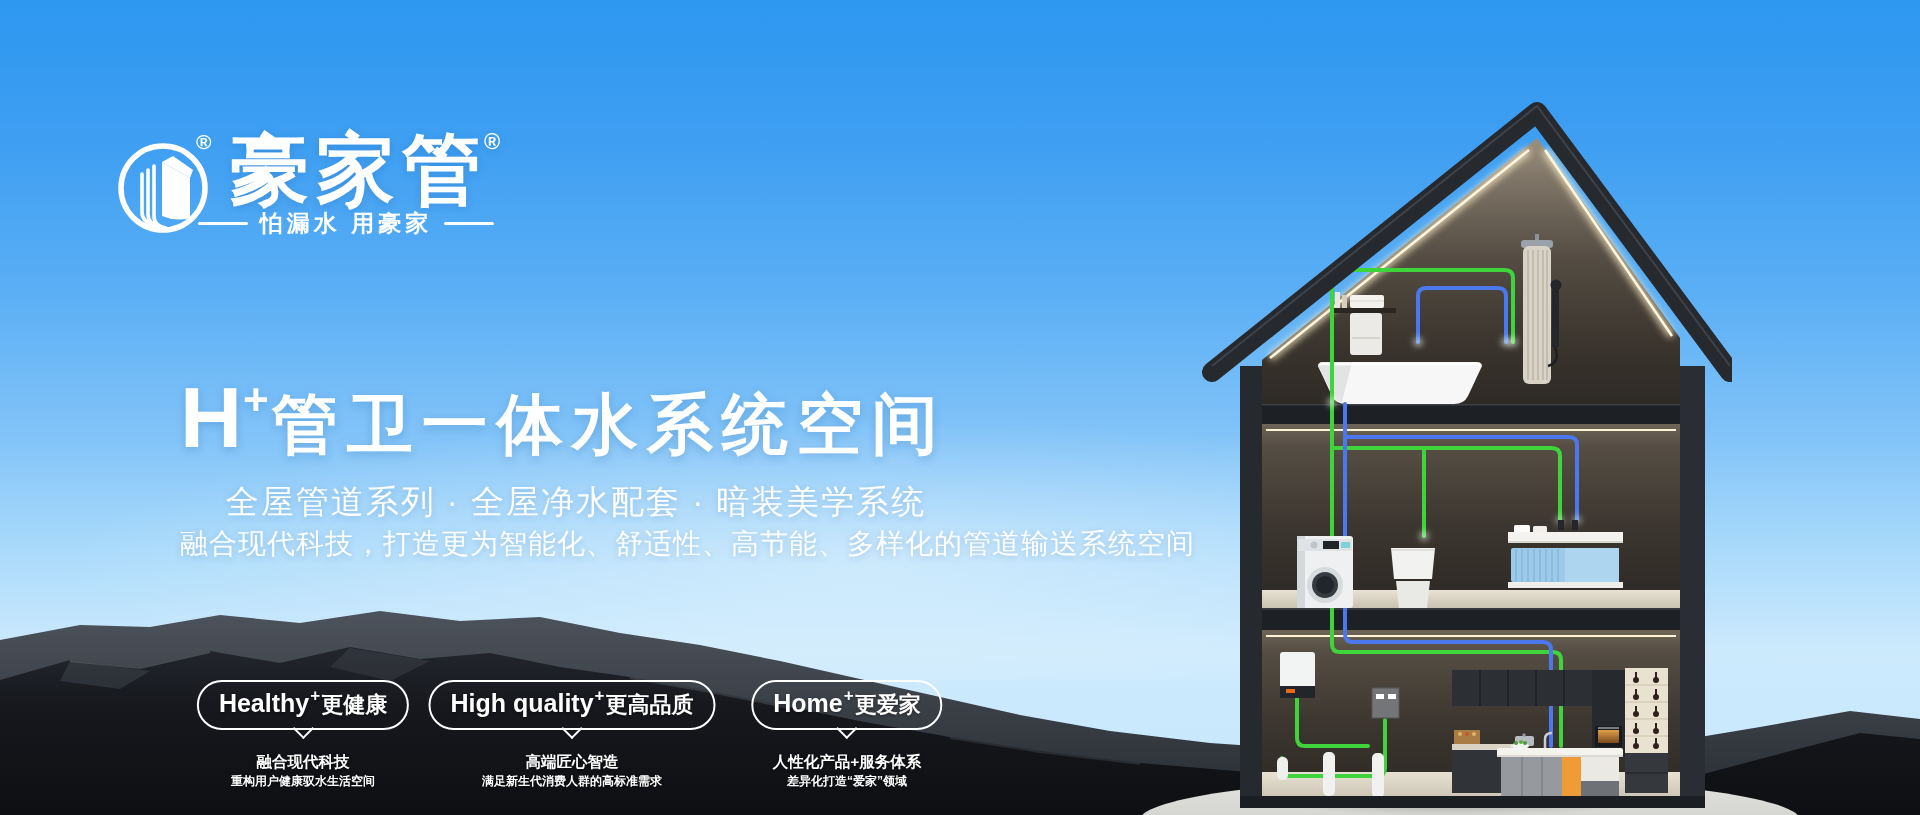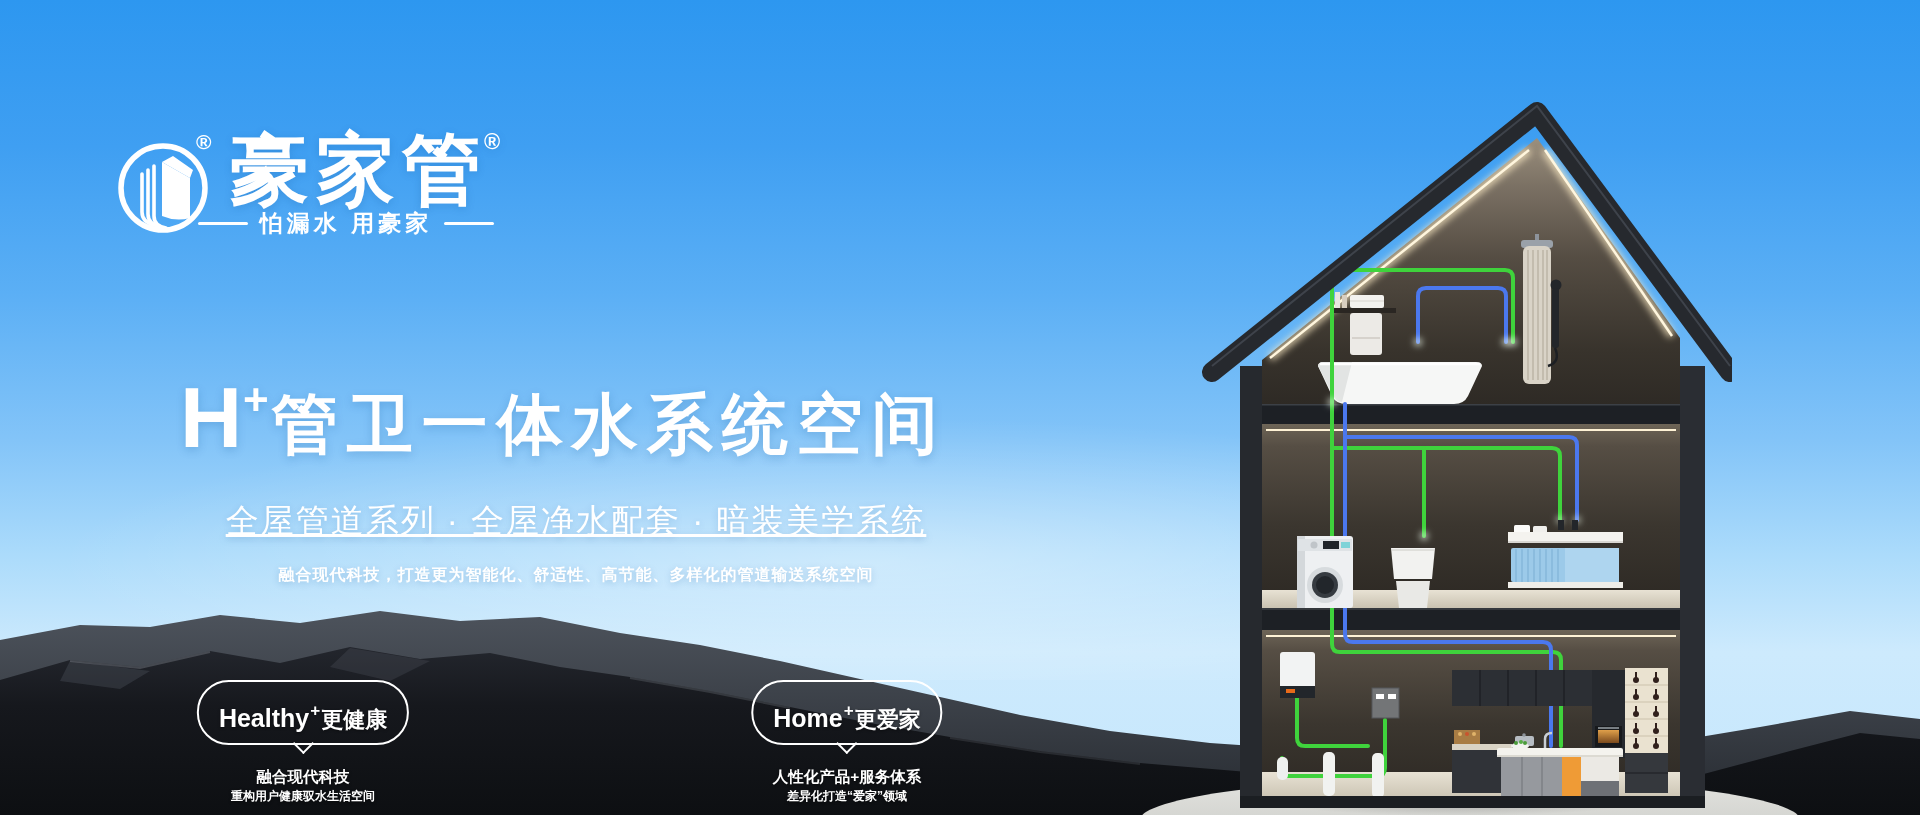--- a/index.html
+++ b/index.html
@@ -31,29 +31,29 @@
   .dash{width:50px;height:3px;background:#fff;border-radius:2px;flex:none;}
   .tg{font-size:23px;font-weight:700;letter-spacing:4px;white-space:nowrap;}
 
   
   .hero{position:absolute;left:180px;top:374px;width:792px;z-index:5;color:#fff;text-align:center;}
   .hero-title{line-height:1;white-space:nowrap;text-align:left;
     text-shadow:0 3px 10px rgba(15,80,150,.22);}
   .t-h{font-size:86px;font-weight:800;}
   .t-sup{font-size:44px;font-weight:800;position:relative;top:-32px;margin:0 3px 0 1px;}
   .t-rest{font-size:66px;font-weight:800;letter-spacing:9px;}
-  .hero-sub{margin-top:39px;font-size:33px;font-weight:400;letter-spacing:2px;white-space:nowrap;
-    text-shadow:0 2px 7px rgba(15,80,150,.20);text-decoration:underline;}
-  .hero-desc{margin-top:21px;font-size:16px;font-weight:700;letter-spacing:1px;white-space:nowrap;
+  .hero-sub{margin-top:20px;font-size:33px;font-weight:400;letter-spacing:2px;white-space:nowrap;
+    text-shadow:0 2px 7px rgba(15,80,150,.20);}
+  .hero-desc{font-size:28px;font-weight:400;letter-spacing:1px;white-space:nowrap;
     text-shadow:0 2px 7px rgba(15,80,150,.22);}
 
   
   .feature{position:absolute;top:680px;transform:translateX(-50%);text-align:center;color:#fff;z-index:5;}
   .f1{left:303px;} .f2{left:572px;} .f3{left:847px;}
-  .pill{display:inline-block;border:2.5px solid #fff;border-radius:32px;padding:22px 20px 8px;
+  .pill{display:inline-block;border:2.5px solid #fff;border-radius:32px;padding:7px 20px 8px;
     white-space:nowrap;text-shadow:0 1px 3px rgba(0,0,0,.45);}
   .f-en{font-size:25px;font-weight:800;}
   .f-sup{display:inline-block;font-size:17px;font-weight:800;position:relative;top:-11px;margin:0 1px;}
   .f-cn{font-size:22px;font-weight:700;}
   .tail{width:13px;height:13px;border-right:2.5px solid #fff;border-bottom:2.5px solid #fff;
     transform:rotate(45deg);margin:-9px auto 0;}
   .f-l1{margin-top:15px;font-size:15.5px;font-weight:700;line-height:1.45;
     text-shadow:0 1px 3px rgba(0,0,0,.6);white-space:nowrap;}
   .f-l2{font-size:12px;font-weight:700;line-height:1.45;text-shadow:0 1px 3px rgba(0,0,0,.6);white-space:nowrap;}
 </style>
@@ -363,20 +363,26 @@
     <div class="hero-desc">融合现代科技，打造更为智能化、舒适性、高节能、多样化的管道输送系统空间</div>
   </div>
 
   <div class="feature f1">
     <div class="pill"><span class="f-en">Healthy</span><span class="f-sup">+</span><span class="f-cn">更健康</span></div>
     <div class="tail"></div>
     <div class="f-l1">融合现代科技</div>
     <div class="f-l2">重构用户健康驭水生活空间</div>
   </div>
 
+  <div class="feature f2">
+    <div class="pill"><span class="f-en">High quality</span><span class="f-sup">+</span><span class="f-cn">更高品质</span></div>
+    <div class="tail"></div>
+    <div class="f-l1">高端匠心智造</div>
+    <div class="f-l2">满足新生代消费人群的高标准需求</div>
+  </div>
 
   <div class="feature f3">
     <div class="pill"><span class="f-en">Home</span><span class="f-sup">+</span><span class="f-cn">更爱家</span></div>
     <div class="tail"></div>
     <div class="f-l1">人性化产品+服务体系</div>
     <div class="f-l2">差异化打造“爱家”领域</div>
   </div>
 
 </div>
 

